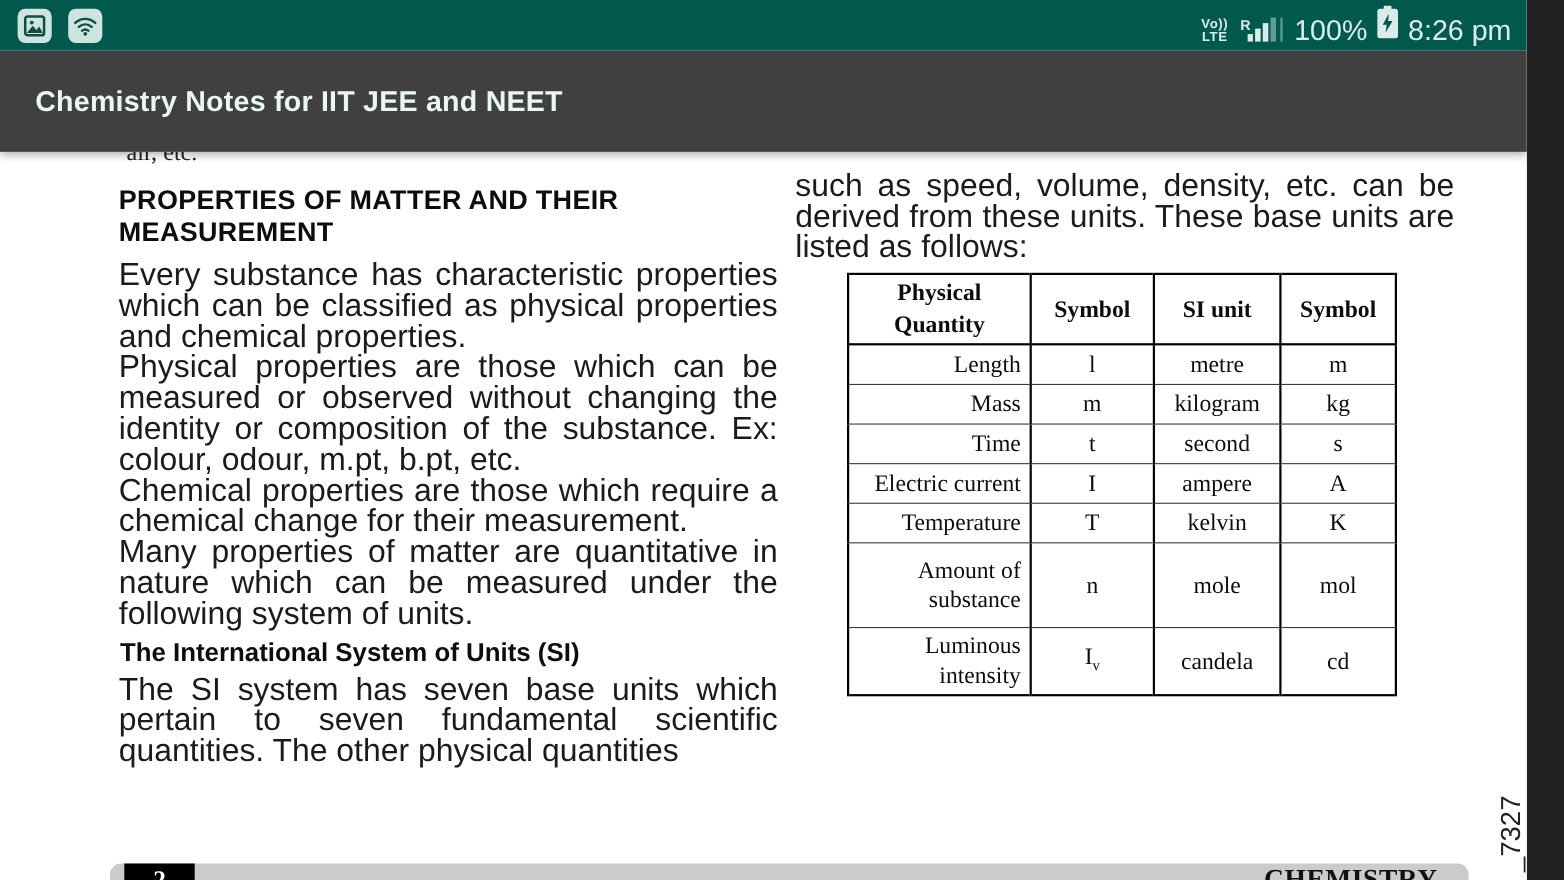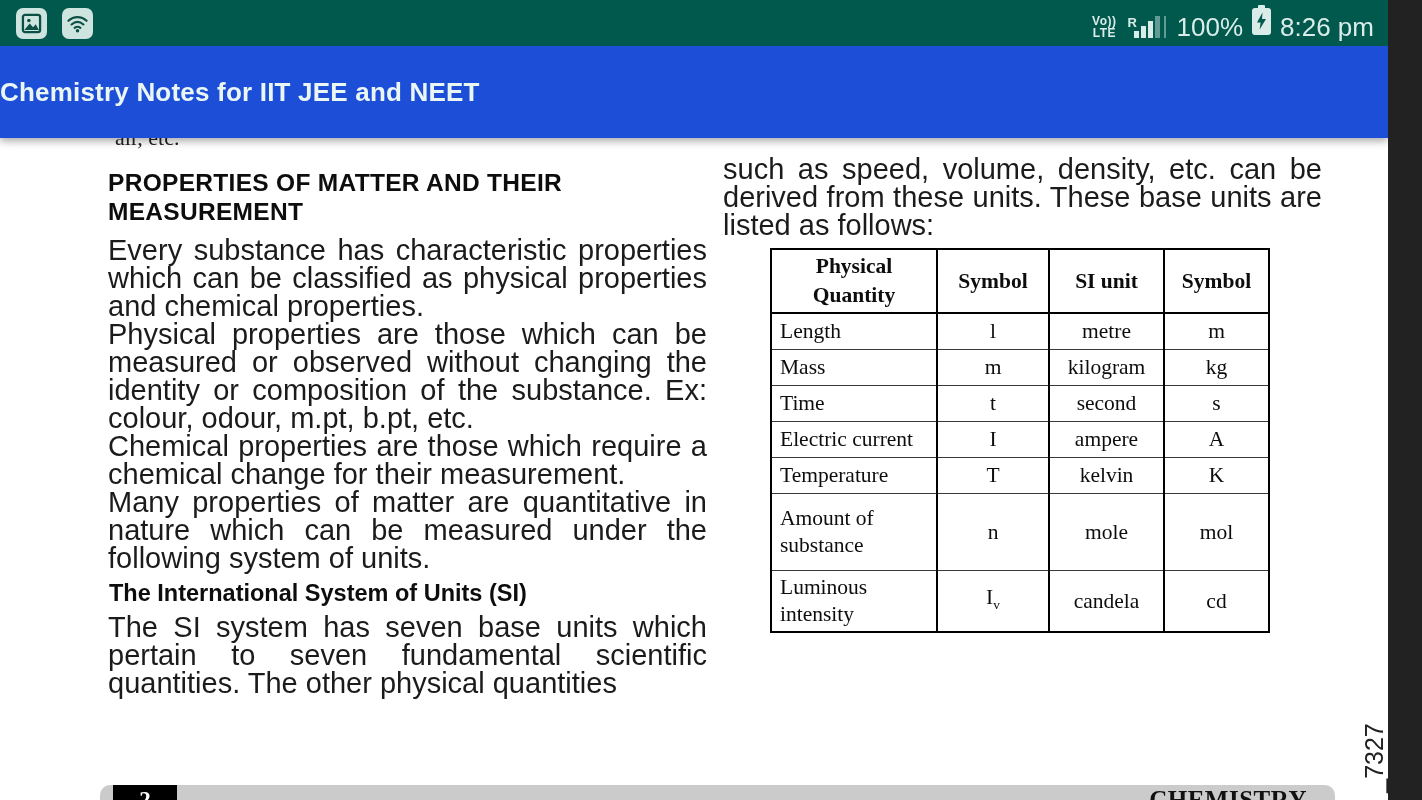--- a/index.html
+++ b/index.html
@@ -29,21 +29,21 @@
   }
   .signal { position:relative; width:42px; height:34px; }
   .signal .r { position:absolute; top:0; left:2px; font-size:13px; font-weight:bold; }
   .signal svg { position:absolute; bottom:4px; right:0; }
   .battery { padding-bottom:1px; }
   .pct, .clock { font-weight:400; }
 
   
   .app-bar {
     position:absolute; top:46px; left:0; right:0; height:92px;
-    background:#1d4ed8; display:flex; align-items:center; 
+    background:#404040; display:flex; align-items:center; padding-left:32px;
     box-shadow:0 3px 8px rgba(0,0,0,0.35); z-index:5;
   }
   .app-title { color:#E9F6F3; font-size:26px; font-weight:bold; letter-spacing:0.2px; }
 
   
   .doc { position:absolute; top:138px; left:0; right:0; bottom:0; background:#fff; overflow:hidden; }
   .clipped-line {
     position:absolute; top:-13px; left:115px;
     font-family:"Liberation Serif", serif; font-size:22px; color:#222;
   }
@@ -65,21 +65,21 @@
   .si-table {
     border-collapse:collapse; table-layout:fixed; width:498px;
     margin:9px 0 16px 47px; font-family:"Liberation Serif", serif;
     font-size:21.5px; color:#0d0d0d; border:2px solid #000;
   }
   .si-table th, .si-table td {
     border:1px solid #3a3a3a; border-left:2px solid #000; border-right:2px solid #000;
     padding:4px 8px; text-align:center; line-height:27px; overflow:hidden;
   }
   .si-table th { border-bottom:2px solid #000; font-weight:bold; line-height:29px; padding:2px 6px; }
-  .si-table td.qty { text-align:left; }
+  .si-table td.qty { text-align:right; }
   .si-table tr.r-amount td { padding-top:11px; padding-bottom:11px; }
   .si-table tr.r-lum td { padding-top:3px; padding-bottom:3px; }
   .si-table sub { font-size:62%; }
 
   
   .footer-bar {
     position:absolute; left:100px; top:785px; width:1235px; height:40px;
     background:#CBCBCB; border-radius:10px;
   }
   .page-chip {

